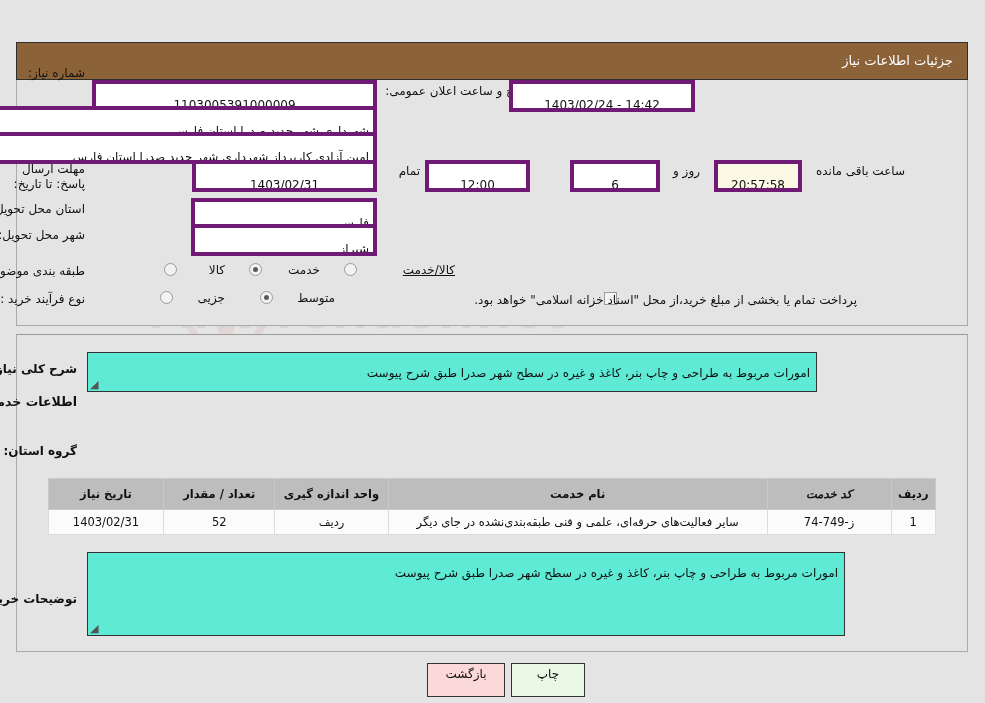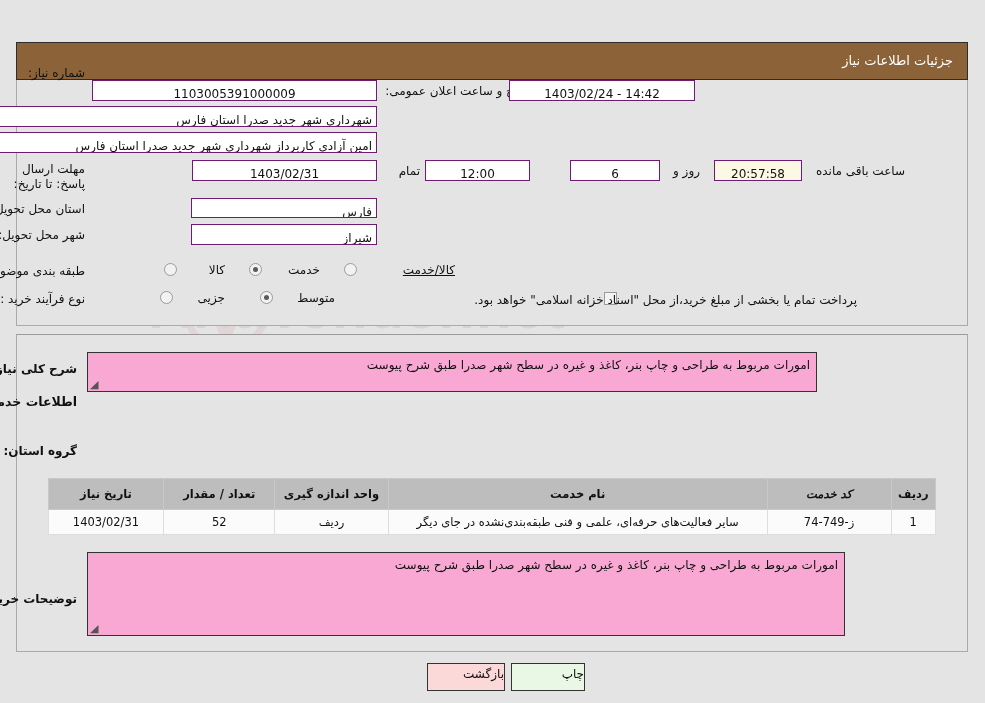--- a/index.html
+++ b/index.html
@@ -80,26 +80,26 @@
     text-align: right;
     line-height: 15px;
     white-space: nowrap;
     z-index: 3;
   }
   .lbl.bold { font-weight: bold; }
 
   .fld {
     position: absolute;
     background: #ffffff;
-    border: 1px solid #701a75;
+    border: 4px solid #701a75;
     box-sizing: border-box;
     font-size: 12px;
     line-height: 19px;
     color: #111;
-    padding: 4px 4px;
+    padding: 12px 4px;
     overflow: hidden;
     white-space: nowrap;
     z-index: 3;
   }
   .fld.center { text-align: center; }
   .fld.right  { text-align: right; }
   .fld.cream  { background: #fbf8e3; }
 
   
   .radio {
@@ -130,26 +130,26 @@
     width: 13px; height: 13px;
     border: 1px solid #9a9a9a;
     background: #f4f4f4;
     box-sizing: border-box;
     z-index: 3;
   }
 
   
   .ta {
     position: absolute;
-    background: #f9a8d4;
+    background: #5eead4;
     border: 1px solid #333333;
     box-sizing: border-box;
     font-size: 12px;
     color: #111;
-    padding: 4px 6px;
+    padding: 12px 6px;
     text-align: right;
     line-height: 16px;
     overflow: hidden;
     z-index: 3;
   }
   .ta .grip {
     position: absolute;
     left: 2px; bottom: 1px;
     width: 10px; height: 10px;
     color: #555;
@@ -197,24 +197,25 @@
   .col-radif { width: 38px; }
   .col-code  { width: 122px; font-style: italic; }
   .col-name  { width: 395px; }
   .col-unit  { width: 112px; }
   .col-qty   { width: 110px; }
   .col-date  { width: 111px; }
 
   
   .btn {
     position: absolute;
-    height: 28px;
+    height: 34px;
     border: 1px solid #333;
     box-sizing: border-box;
     font-size: 12px;
+    text-align: center;
     line-height: 20px;
     cursor: pointer;
     z-index: 3;
   }
   #btn-print { left: 511px; top: 663px; width: 74px; background: #e9f7e5; }
   #btn-back  { left: 427px; top: 663px; width: 78px; background: #fbd9d9; }
 </style>
 </head>
 <body>
 

